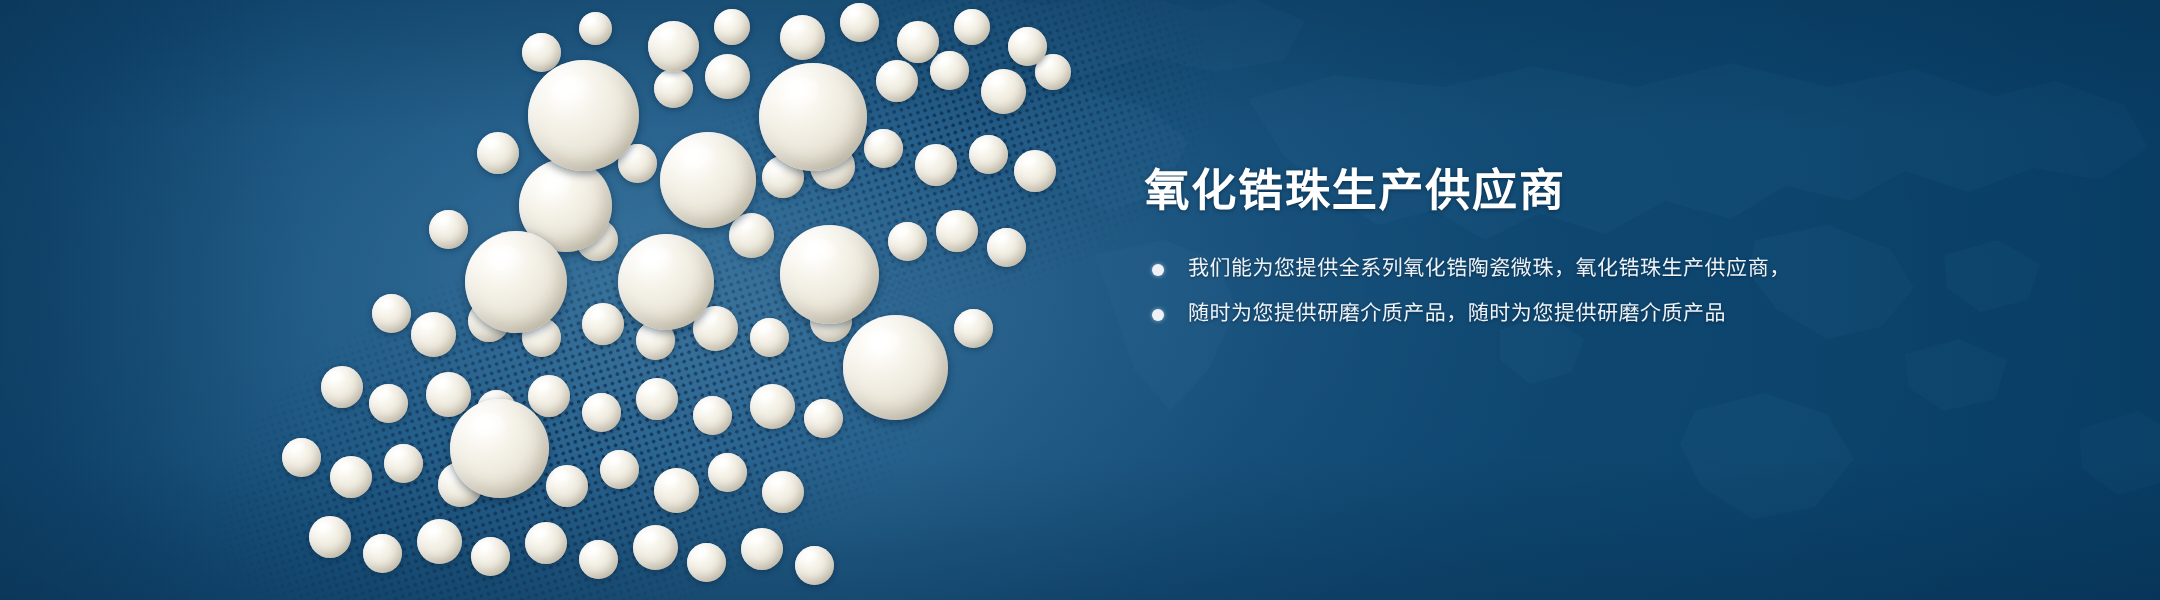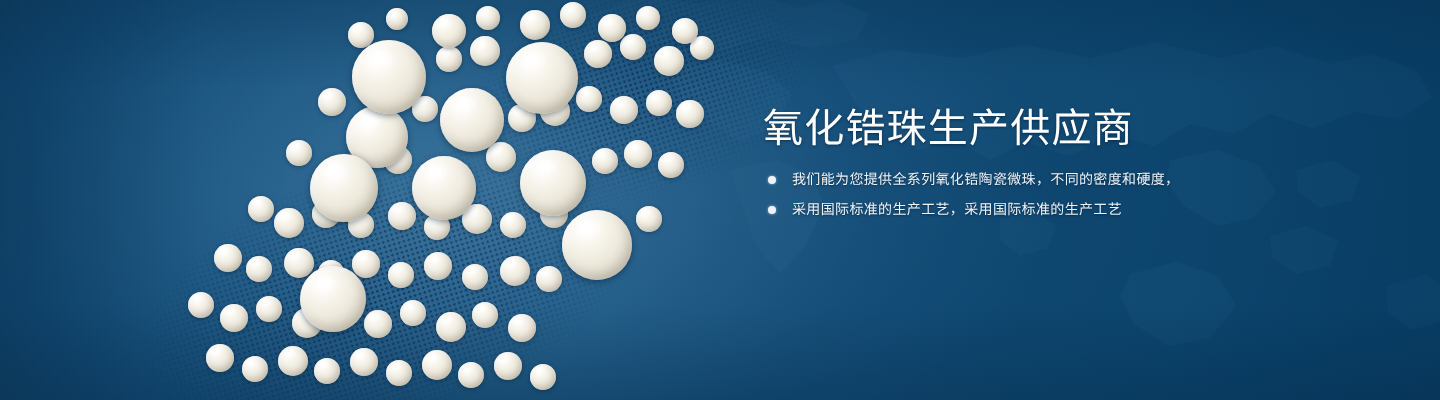--- a/index.html
+++ b/index.html
@@ -96,23 +96,23 @@
 
   
   .content{
     position:absolute;
     left:763px; top:0;
     width:640px; height:400px;
   }
   .headline{
     position:absolute;
     top:110px; left:0;
-    font-size:40px;
+    font-size:30px;
     line-height:36px;
-    font-weight:400;
+    font-weight:700;
     color:#ffffff;
     letter-spacing:1.2px;
     text-shadow:0 1px 3px rgba(2,22,44,0.55);
     white-space:nowrap;
   }
   .bullets{
     position:absolute;
     top:168px; left:3px;
     list-style:none;
   }
@@ -245,21 +245,21 @@
       <div class="bead" style="left: 562px; top: 210px; width: 70px; height: 70px;"></div>
       <div class="bead" style="left: 506px; top: 42px; width: 72px; height: 72px;"></div>
       <div class="bead" style="left: 352px; top: 40px; width: 74px; height: 74px;"></div>
     </div>
 
   <div class="content">
     <h1 class="headline">氧化锆珠生产供应商</h1>
 
     <ul class="bullets">
       <li class="bullet">
-        <span>我们能为您提供全系列氧化锆陶瓷微珠，不同的密度和硬度，</span>
+        <span>我们能为您提供全系列氧化锆陶瓷微珠，氧化锆珠生产供应商，</span>
       </li>
       <li class="bullet">
-        <span>采用国际标准的生产工艺，采用国际标准的生产工艺</span>
+        <span>随时为您提供研磨介质产品，随时为您提供研磨介质产品</span>
       </li>
     </ul>
   </div>
 
 </div>
 
 </body></html>

